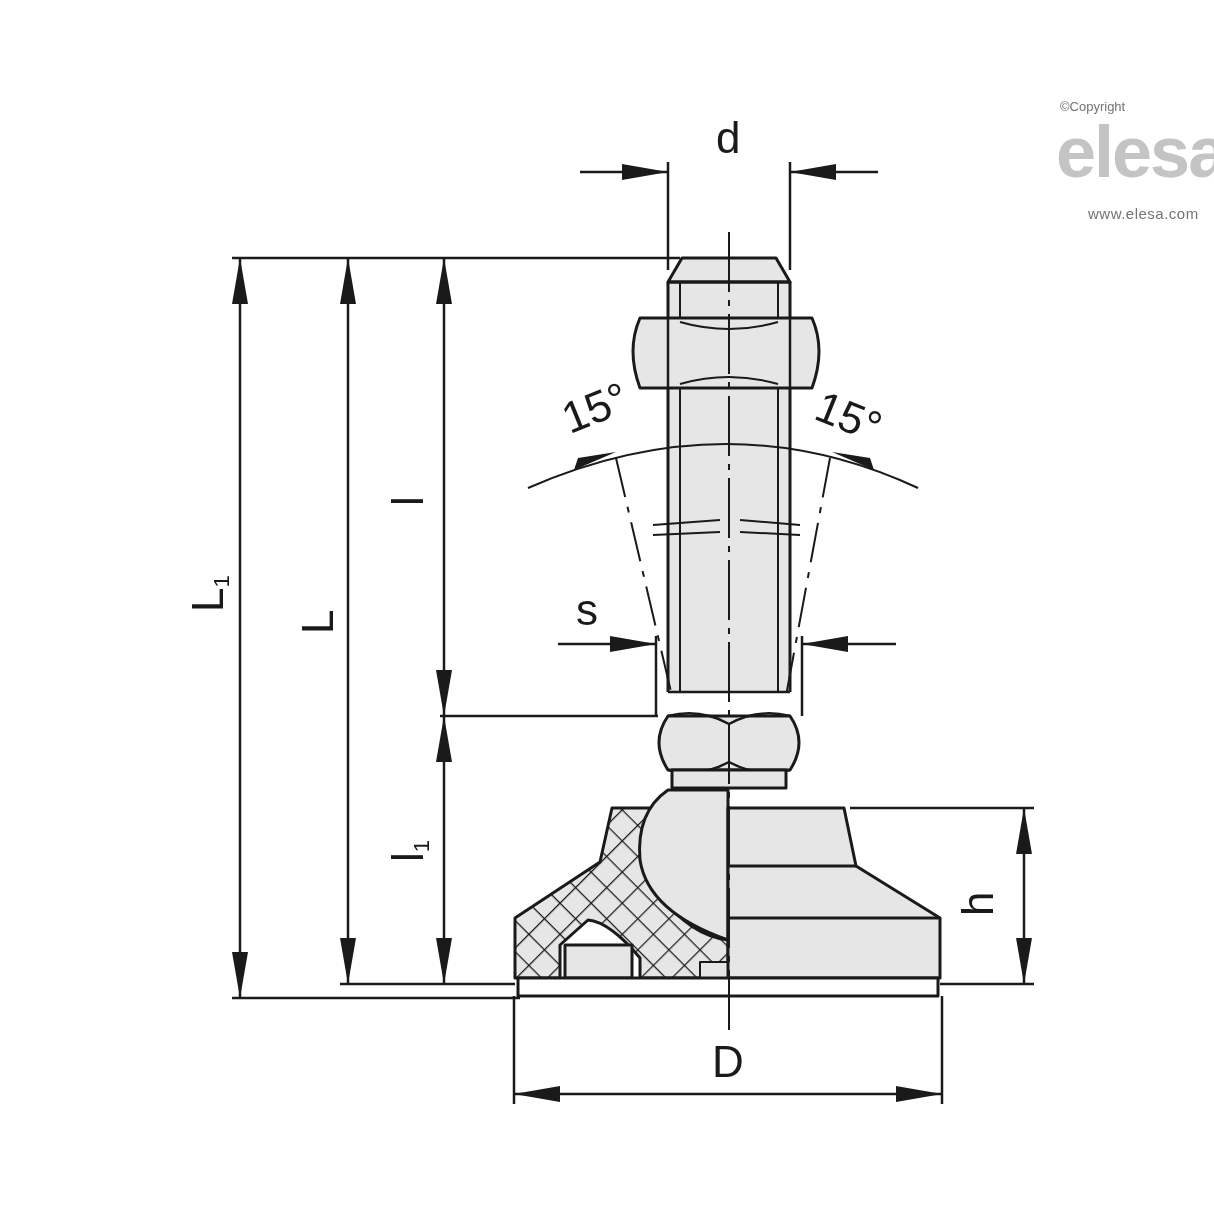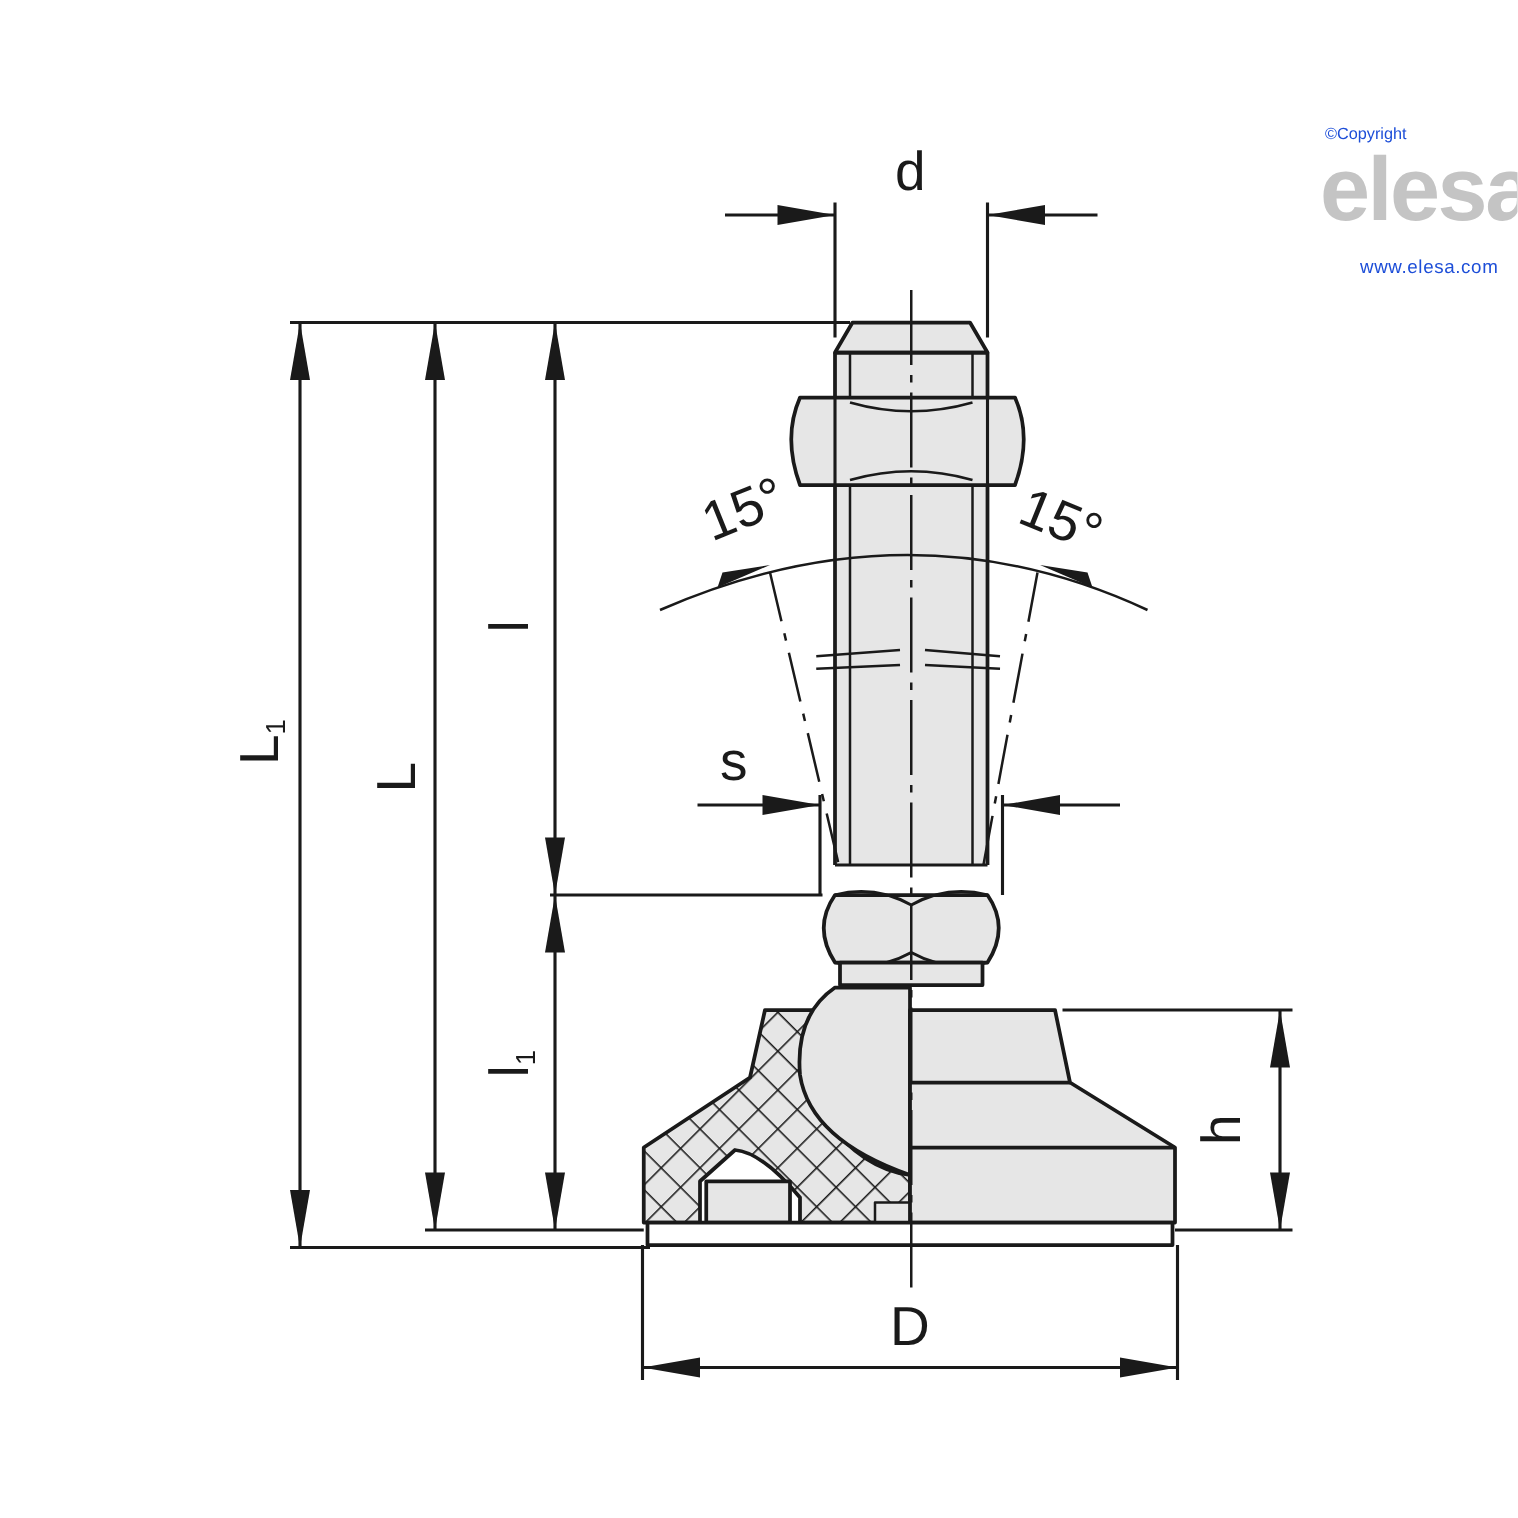--- a/index.html
+++ b/index.html
@@ -1,21 +1,21 @@
 <!DOCTYPE html>
 <html><head>
 <meta charset="utf-8">
 <style>
   html,body{margin:0;padding:0;background:#ffffff;}
   body{width:1214px;height:1214px;position:relative;overflow:hidden;font-family:"Liberation Sans",sans-serif;}
   #canvas{position:absolute;left:0;top:0;width:1214px;height:1214px;}
   .lbl{position:absolute;color:#1a1a1a;font-family:"Liberation Sans",sans-serif;line-height:1;}
   .dimlabel{font-size:44px;}
   .sub{font-size:22px;vertical-align:-6px;}
-  .wm{position:absolute;color:#1d4ed8;font-family:"Liberation Sans",sans-serif;line-height:1;}
+  .wm{position:absolute;color:#737373;font-family:"Liberation Sans",sans-serif;line-height:1;}
   .wm-copy{left:1060px;top:100px;font-size:13px;}
   .wm-logo{left:1056px;top:116px;font-size:72px;font-weight:bold;letter-spacing:-2px;color:#c4c4c4;}
   .wm-url{left:1088px;top:184px;font-size:15px;letter-spacing:0.5px;margin-top:22px;}
 </style>
 </head>
 <body>
 
 <svg id="canvas" viewBox="0 0 1214 1214" xmlns="http://www.w3.org/2000/svg">
   <defs>
     <pattern id="hatch" patternUnits="userSpaceOnUse" width="22" height="22" patternTransform="rotate(45)">

